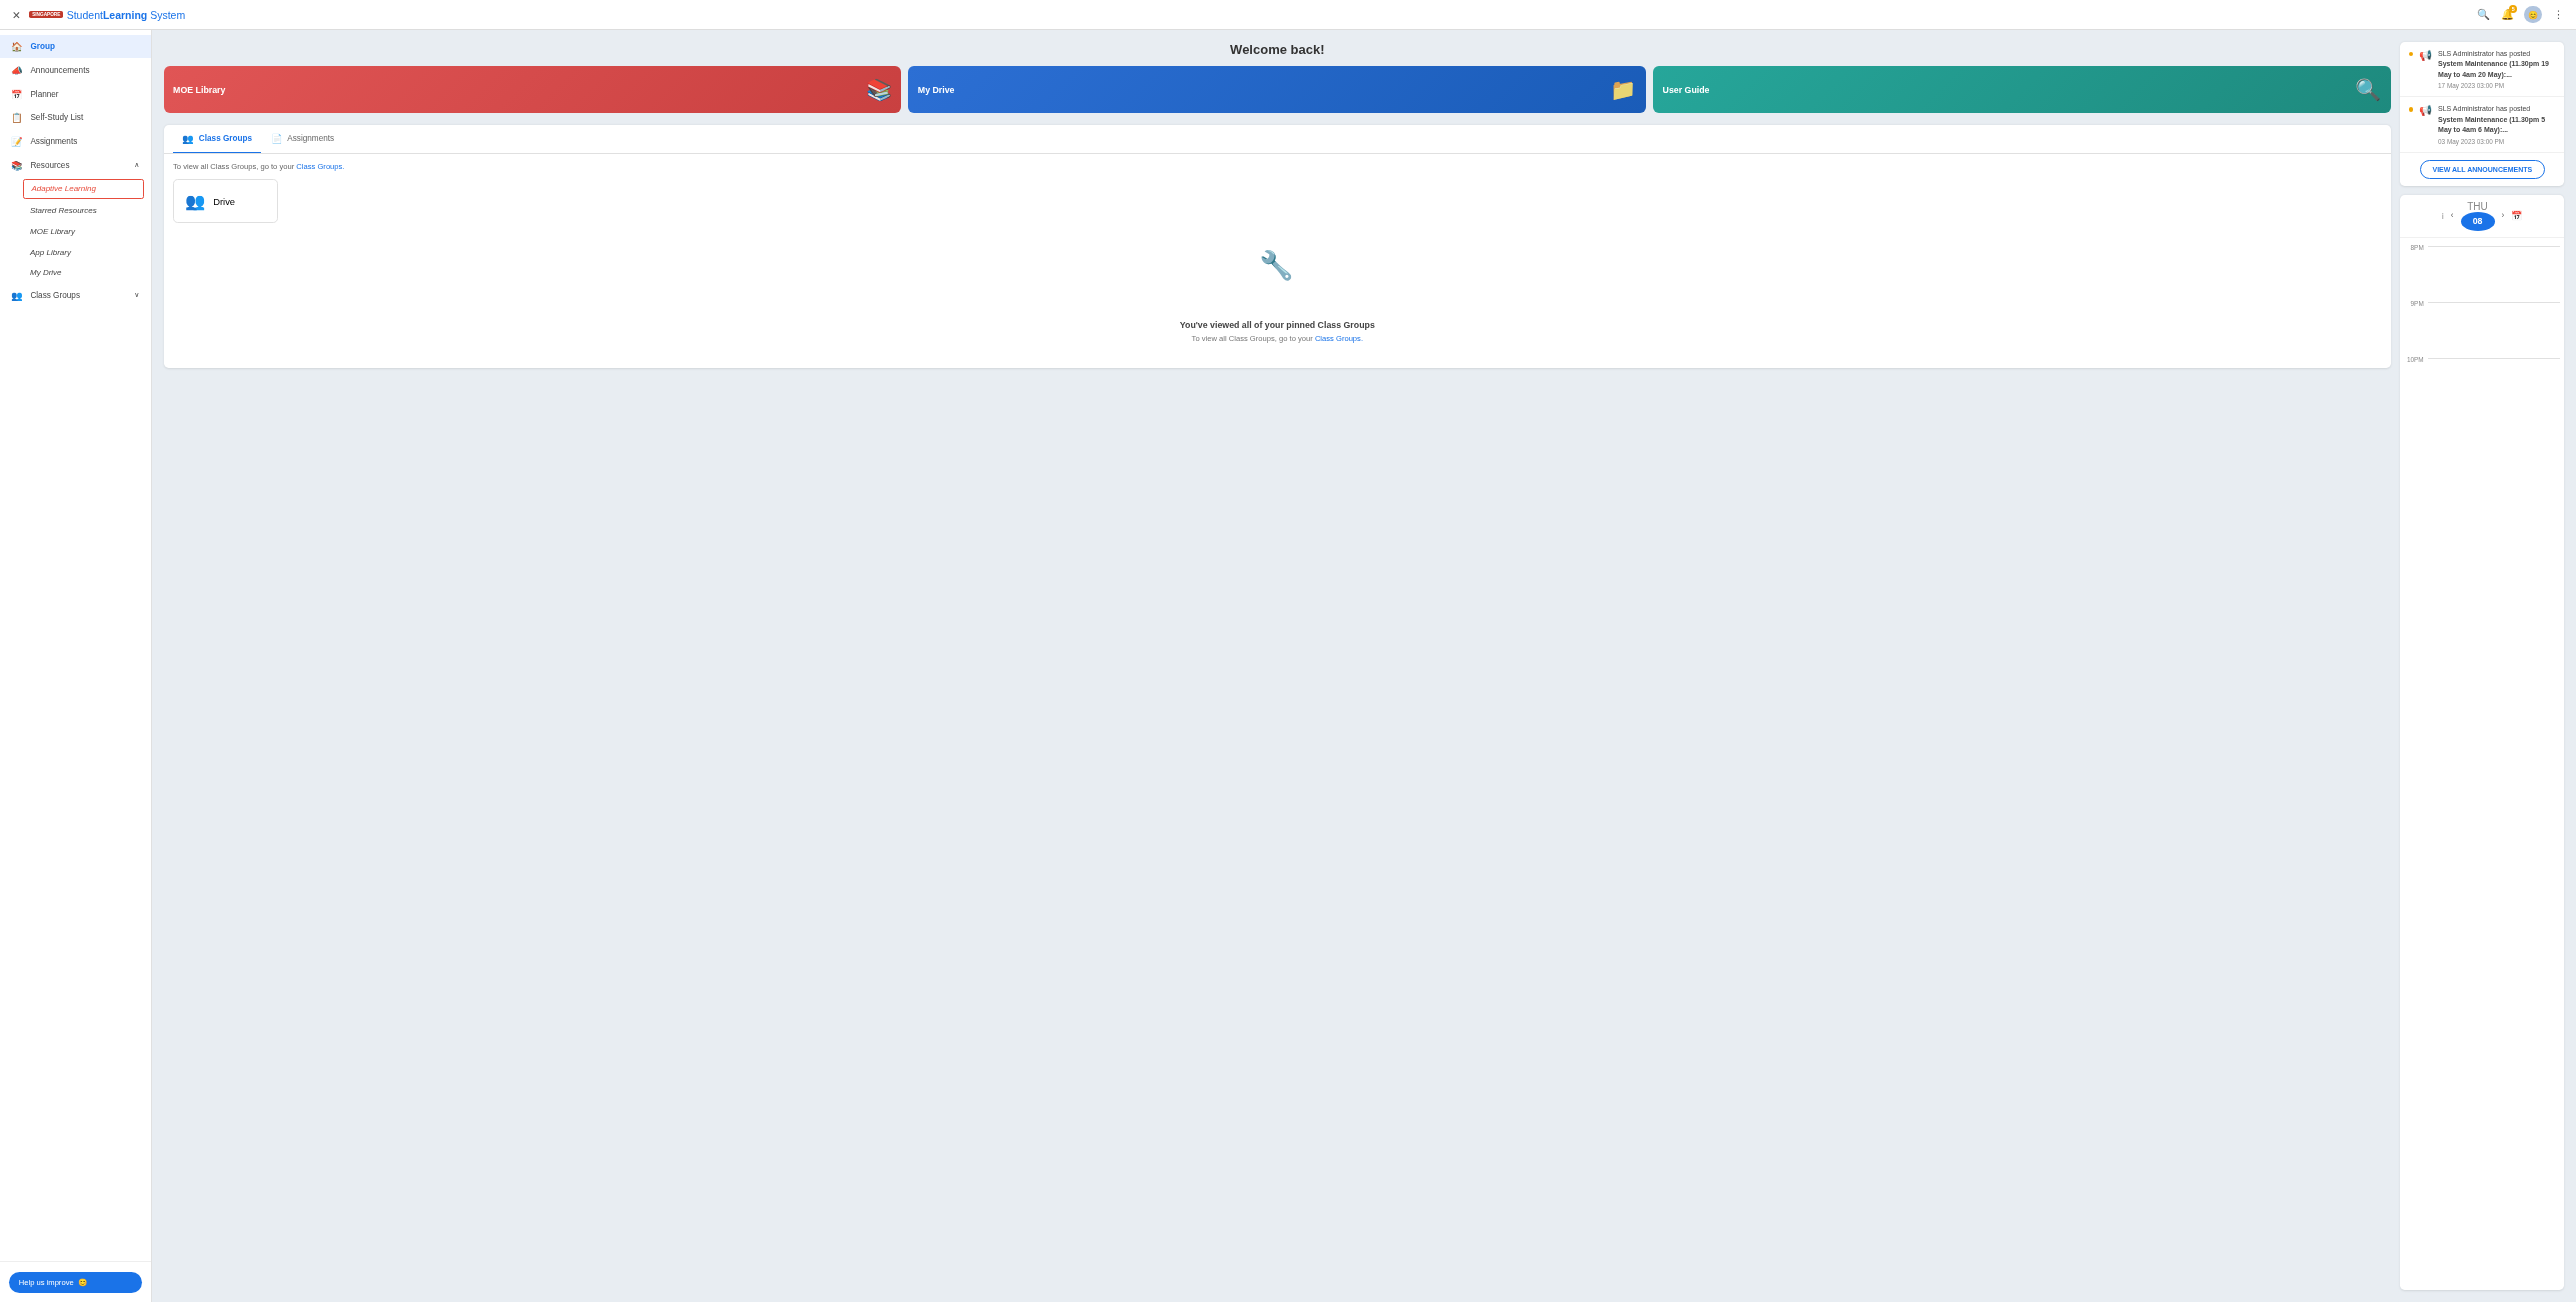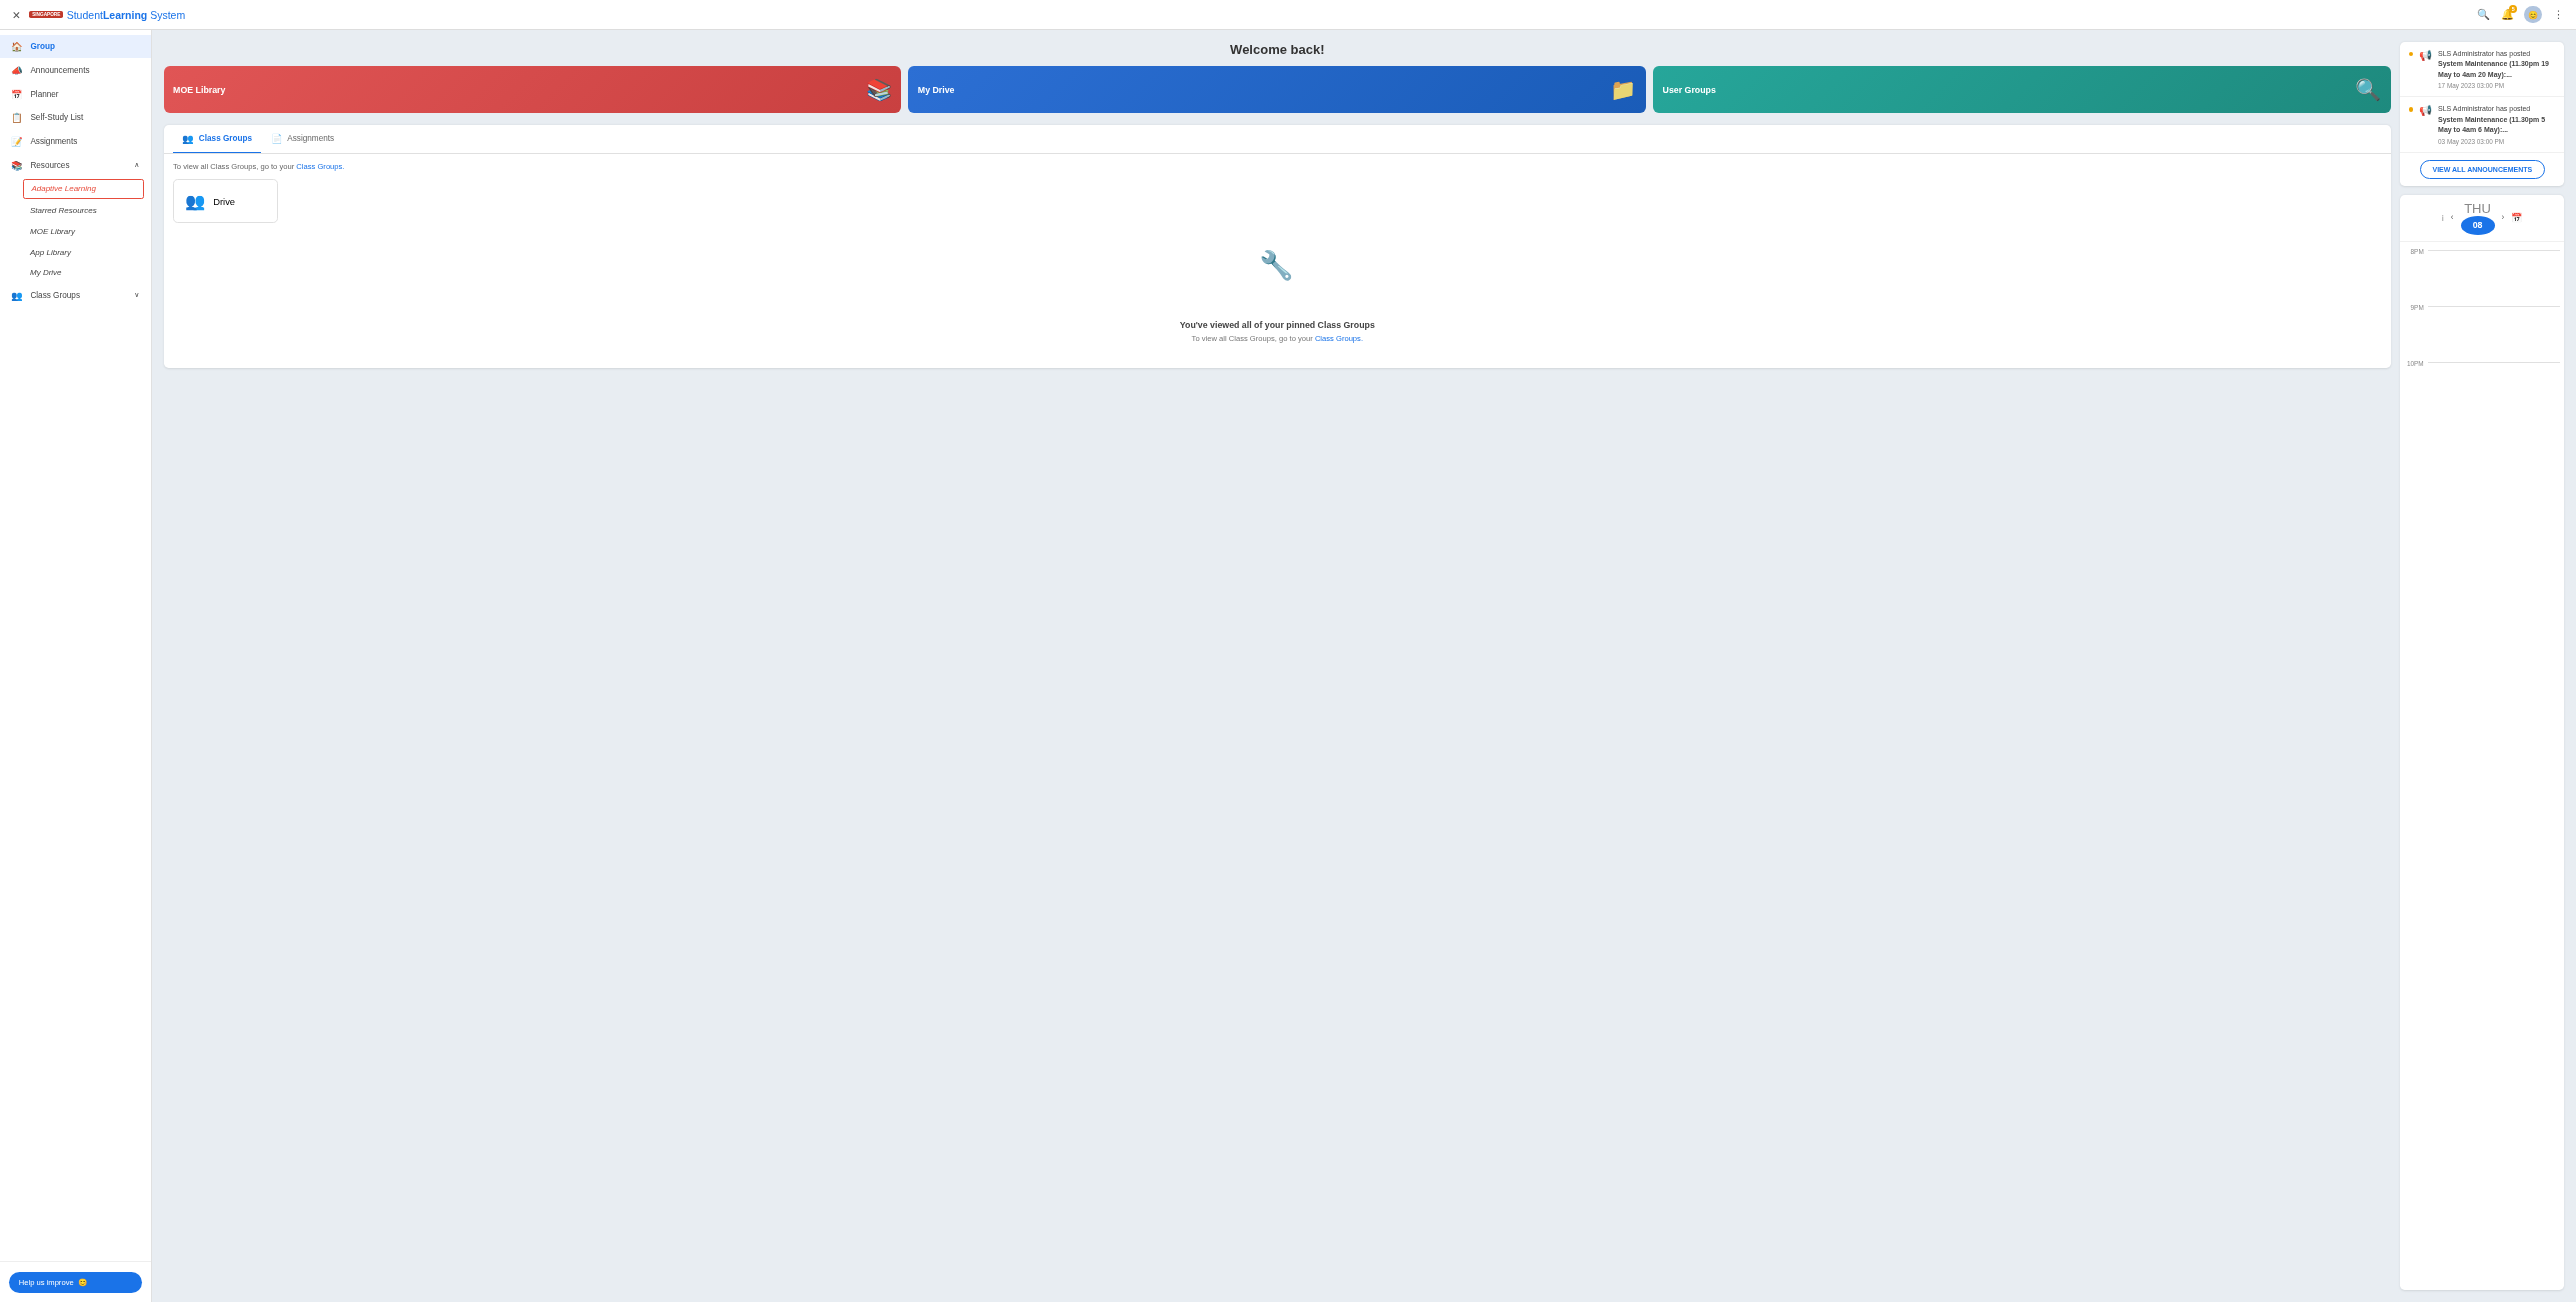--- a/index.html
+++ b/index.html
@@ -140,21 +140,21 @@
     .announce-date { font-size: 6.4px; color: #888; margin-top: 2.3px; }
     .view-all-btn {
       display: block; margin: 7px auto; padding: 4.7px 11.7px; background: #fff;
       border: 0.9px solid #1a73e8; color: #1a73e8; border-radius: 11.7px;
       font-size: 7px; font-weight: 600; cursor: pointer; text-align: center;
     }
 
     
     .calendar-card { background: #fff; border-radius: 4.7px; box-shadow: 0 0.6px 2.3px rgba(0,0,0,0.1); overflow: hidden; flex: 1; }
     .cal-header { display: flex; align-items: center; justify-content: center; gap: 4.7px; padding: 5.9px 8.2px; border-bottom: 0.6px solid #f0f0f0; }
-    .cal-day-label { font-size: 13px; color: #888; font-weight: 500; }
+    .cal-day-label { font-size: 10px; color: #888; font-weight: 500; }
     .cal-date-badge { background: #1a73e8; color: #fff; border-radius: 50%; width: 34px; height: 19px; display: flex; align-items: center; justify-content: center; font-size: 8.8px; font-weight: 700; }
     .cal-nav { cursor: pointer; color: #555; font-size: 8.2px; padding: 2.3px; }
     .cal-info { color: #888; cursor: pointer; font-size: 8.2px; }
     .cal-calendar-icon { cursor: pointer; color: #888; font-size: 9.4px; }
     .cal-body { padding: 4.7px 0; }
     .cal-time-row { display: flex; align-items: flex-start; padding: 0 4.7px; min-height: 21px; }
     .cal-time-label { font-size: 6.4px; color: #888; width: 23.4px; text-align: right; padding-right: 4.7px; padding-top: 1.2px; }
     .cal-time-line { flex: 1; border-top: 0.6px solid #e0e0e0; margin-top: 3.5px; }
 
     
@@ -269,21 +269,21 @@
           <span class="card-label">MOE Library</span>
           <span class="card-icon-area">📚</span>
         </div>
 
         <div class="quick-card card-my-drive">
           <span class="card-label">My Drive</span>
           <span class="card-icon-area">📁</span>
         </div>
 
         <div class="quick-card card-user-guide">
-          <span class="card-label">User Groups</span>
+          <span class="card-label">User Guide</span>
           <span class="card-icon-area">🔍</span>
         </div>
 
       </div>
 
       <div class="tabs-section">
         <div class="tabs-header">
           <div class="tab active">
             <span class="tab-icon">👥</span>
             <span>Class Groups</span>

